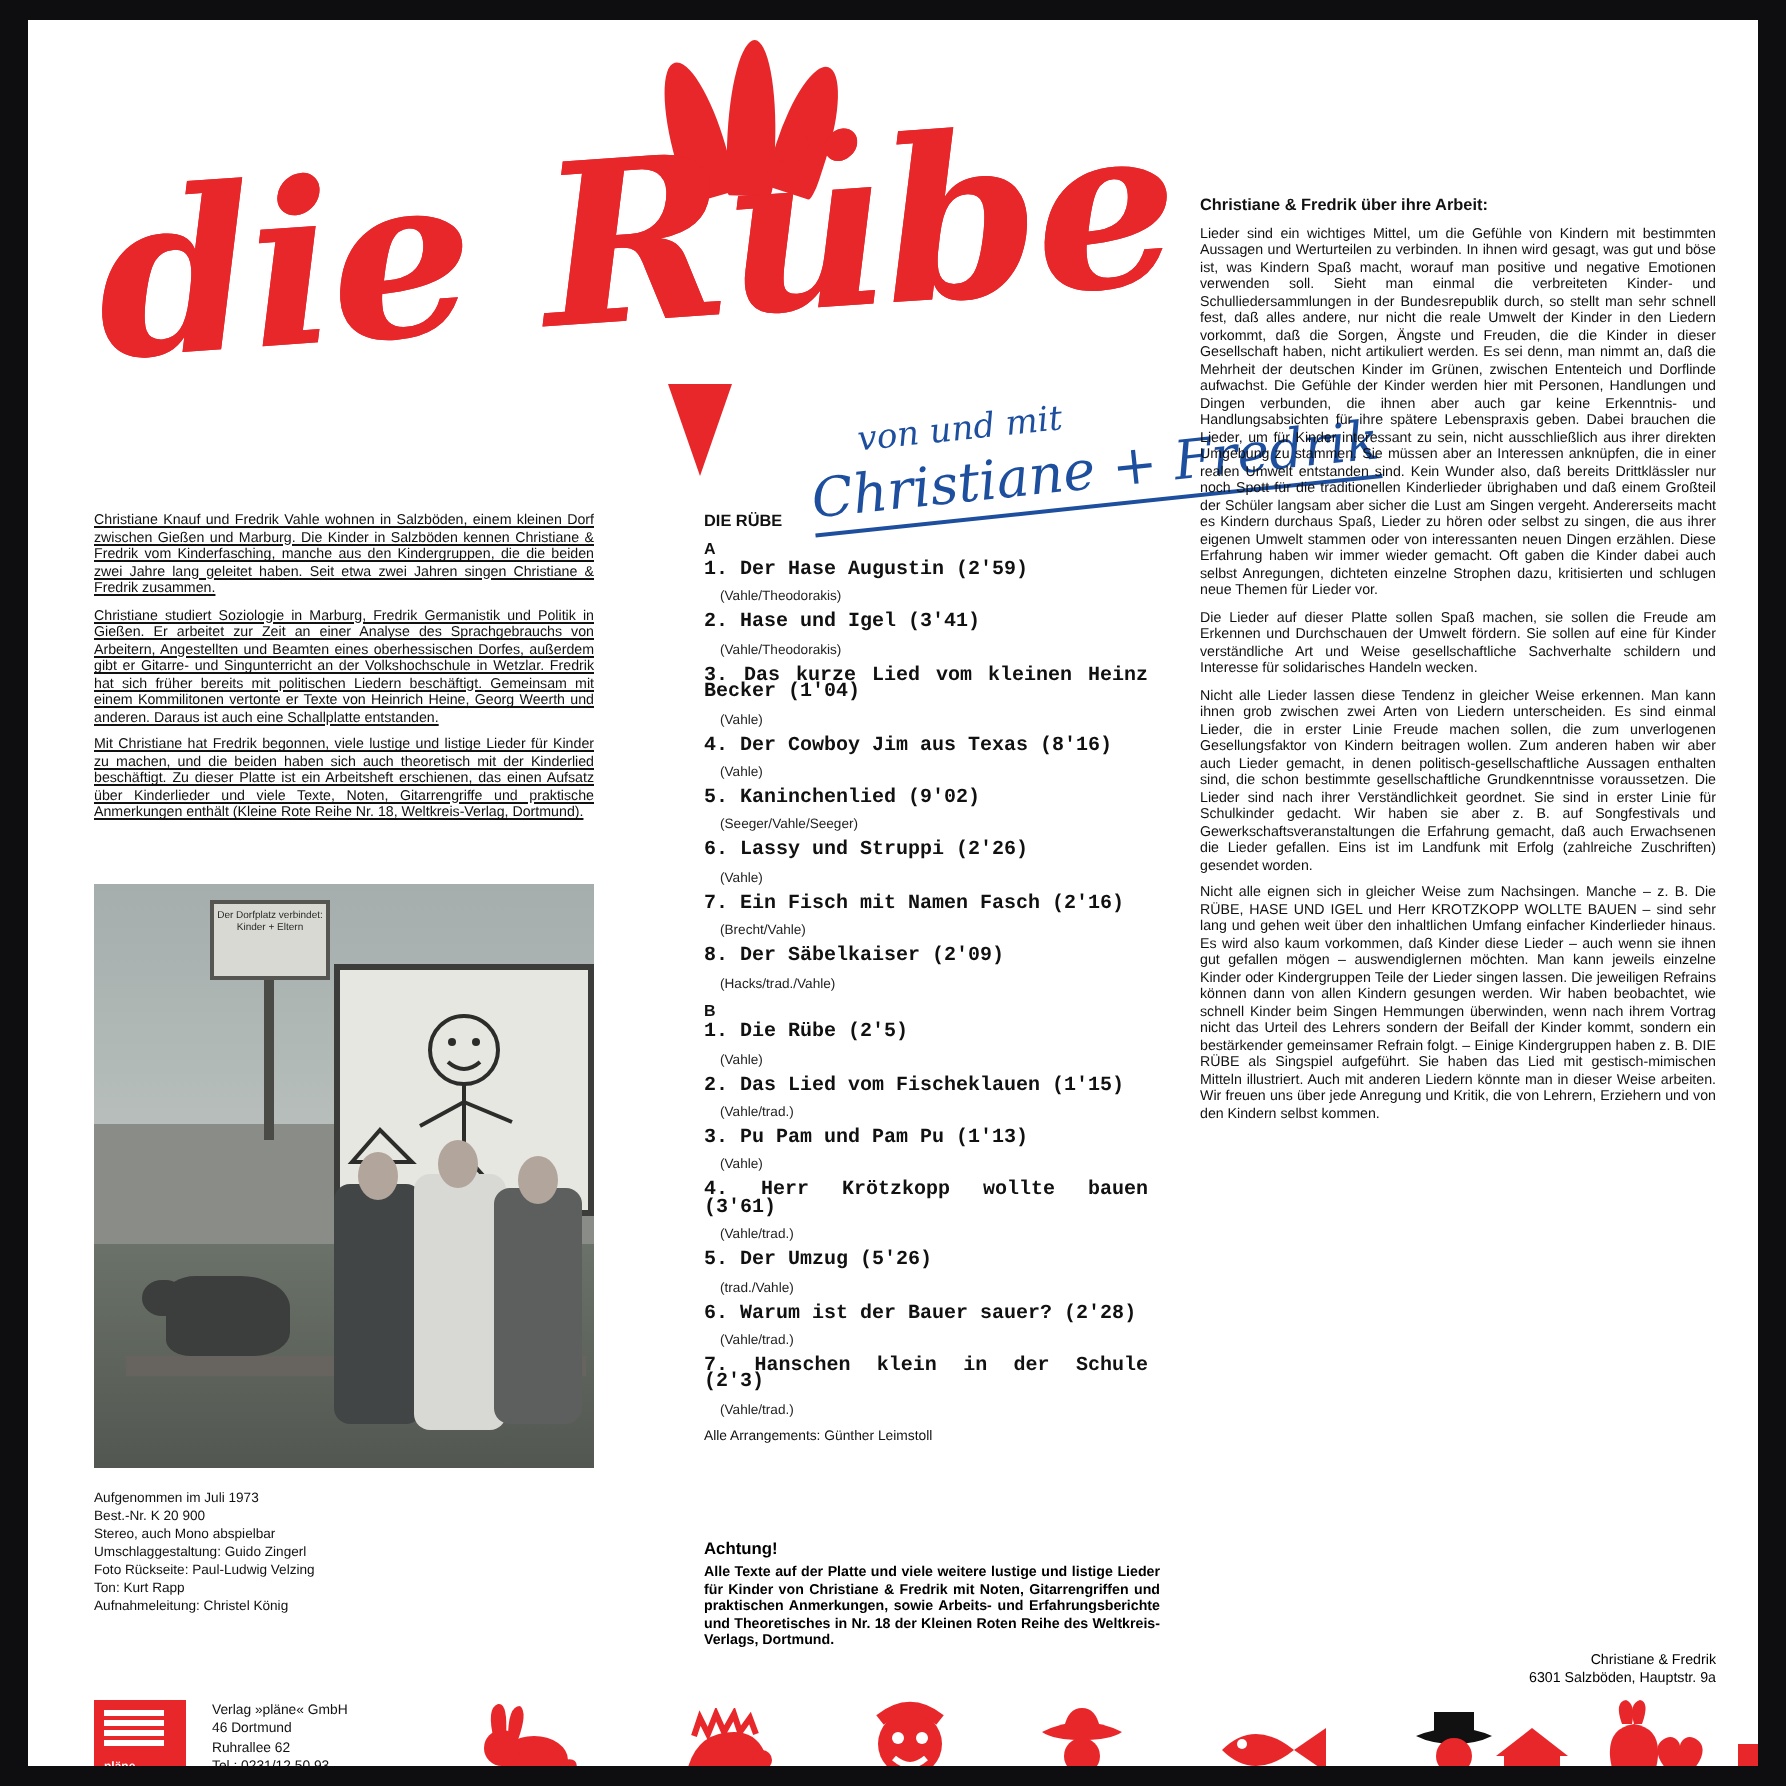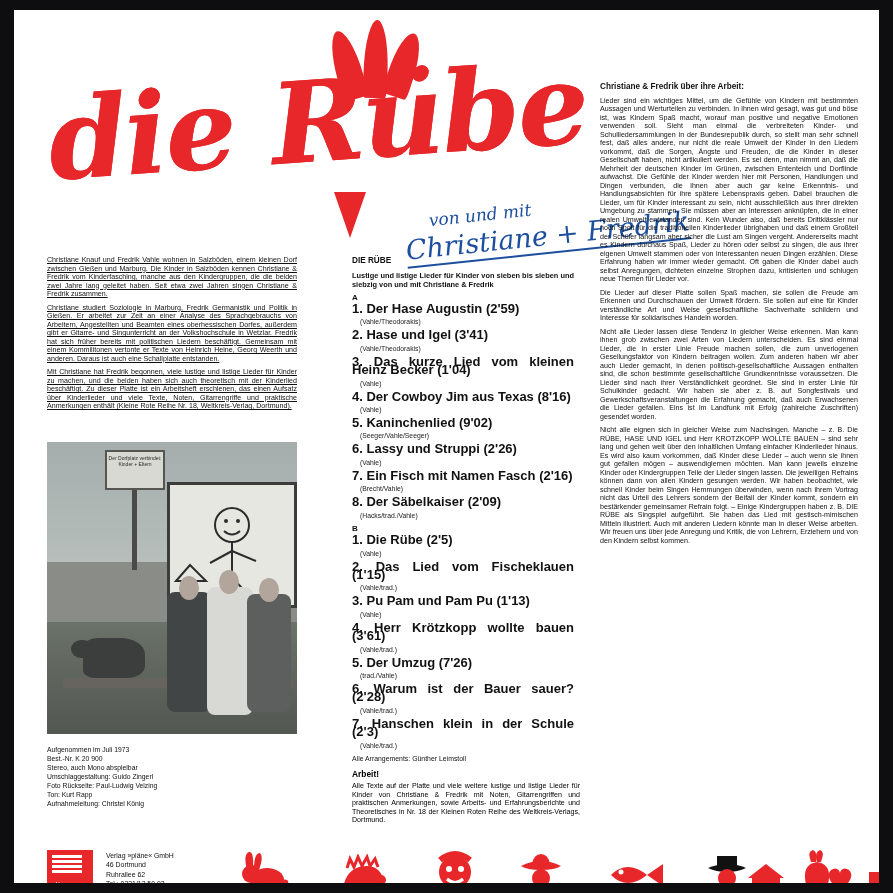--- a/index.html
+++ b/index.html
@@ -41,33 +41,33 @@
   }
   .subscript .l1{font-size:17px;display:block;margin-left:26px;}
   .subscript .l2{font-size:27px;display:block;margin-top:2px;}
   .subscript .l2 span{border-bottom:2px solid #1d4f9e;padding-bottom:1px;}
 
   
   .col{position:absolute;font-size:7.1px;line-height:8.5px;color:#111;text-align:justify;}
   .col p{margin:0 0 5px 0;}
   .colA{left:33px;top:246px;width:250px;text-decoration:underline;}
   .colB{left:338px;top:246px;width:222px;}
-  .colC{left:586px;top:72px;width:258px;}
+  .colC{left:586px;top:88px;width:258px;}
 
   .hdr{font-weight:bold;font-size:8.2px;line-height:9.5px;margin:0 0 1px 0;}
   .hdr2{font-weight:bold;font-size:7.4px;line-height:9px;margin:0 0 7px 0;}
   .sideletter{font-weight:bold;font-size:8px;margin:5px 0 3px 0;}
-  .track{margin:0 0 1px 0;font-size:13px;line-height:8.4px;}
+  .track{margin:0 0 1px 0;font-size:10px;line-height:8.4px;font-family:Liberation Mono, monospace;}
   .track b{font-weight:bold;}
   .credit{margin:0 0 4px 0;font-size:6.8px;line-height:8px;color:#222;padding-left:8px;}
   .arr{margin:4px 0 0 8px;font-size:6.9px;}
 
   .achtung{position:absolute;left:338px;top:759px;width:228px;}
   .achtung .h{font-weight:bold;font-size:8.4px;margin:0 0 3px 0;}
-  .achtung p{font-weight:normal;font-size:7.1px;line-height:8.6px;margin:0;text-align:justify;}
+  .achtung p{font-weight:bold;font-size:7.1px;line-height:8.6px;margin:0;text-align:justify;}
 
   .signoff{position:absolute;left:586px;top:816px;width:258px;text-align:right;font-size:7.1px;line-height:8.6px;}
 
   
   .photo{
     position:absolute;left:33px;top:432px;width:250px;height:292px;
     background:#7d8a86;
     overflow:hidden;
     filter:saturate(0.55);
   }
@@ -177,21 +177,20 @@
   </div>
   <div class="pub">
     <div>Verlag »pläne« GmbH</div>
     <div>46 Dortmund</div>
     <div>Ruhrallee 62</div>
     <div>Tel.: 0231/12 50 93</div>
   </div>
 
   <div class="col colB">
     <p class="hdr">DIE RÜBE</p>
-    <p class="hdr2">Lustige und listige Lieder für Kinder von sieben bis sieben und siebzig von und mit Christiane &amp; Fredrik</p>
 
     <div class="sideletter">A</div>
     <p class="track"><b>1.</b> <b>Der Hase Augustin (2'59)</b></p>
     <p class="credit">(Vahle/Theodorakis)</p>
     <p class="track"><b>2.</b> <b>Hase und Igel (3'41)</b></p>
     <p class="credit">(Vahle/Theodorakis)</p>
     <p class="track"><b>3.</b> <b>Das kurze Lied vom kleinen Heinz Becker (1'04)</b></p>
     <p class="credit">(Vahle)</p>
     <p class="track"><b>4.</b> <b>Der Cowboy Jim aus Texas (8'16)</b></p>
     <p class="credit">(Vahle)</p>
@@ -206,42 +205,46 @@
 
     <div class="sideletter">B</div>
     <p class="track"><b>1.</b> <b>Die Rübe (2'5)</b></p>
     <p class="credit">(Vahle)</p>
     <p class="track"><b>2.</b> <b>Das Lied vom Fischeklauen (1'15)</b></p>
     <p class="credit">(Vahle/trad.)</p>
     <p class="track"><b>3.</b> <b>Pu Pam und Pam Pu (1'13)</b></p>
     <p class="credit">(Vahle)</p>
     <p class="track"><b>4.</b> <b>Herr Krötzkopp wollte bauen (3'61)</b></p>
     <p class="credit">(Vahle/trad.)</p>
-    <p class="track"><b>5.</b> <b>Der Umzug (7'26)</b></p>
+    <p class="track"><b>5.</b> <b>Der Umzug (5'26)</b></p>
     <p class="credit">(trad./Vahle)</p>
     <p class="track"><b>6.</b> <b>Warum ist der Bauer sauer? (2'28)</b></p>
     <p class="credit">(Vahle/trad.)</p>
     <p class="track"><b>7.</b> <b>Hanschen klein in der Schule (2'3)</b></p>
     <p class="credit">(Vahle/trad.)</p>
     <p class="arr">Alle Arrangements: Günther Leimstoll</p>
   </div>
 
   <div class="achtung">
-    <div class="h">Arbeit!</div>
+    <div class="h">Achtung!</div>
     <p>Alle Texte auf der Platte und viele weitere lustige und listige Lieder für Kinder von Christiane &amp; Fredrik mit Noten, Gitarrengriffen und praktischen Anmerkungen, sowie Arbeits- und Erfahrungsberichte und Theoretisches in Nr. 18 der Kleinen Roten Reihe des Weltkreis-Verlags, Dortmund.</p>
   </div>
 
   <div class="col colC">
     <p class="hdr">Christiane &amp; Fredrik über ihre Arbeit:</p>
     <p>Lieder sind ein wichtiges Mittel, um die Gefühle von Kindern mit bestimmten Aussagen und Werturteilen zu verbinden. In ihnen wird gesagt, was gut und böse ist, was Kindern Spaß macht, worauf man positive und negative Emotionen verwenden soll. Sieht man einmal die verbreiteten Kinder- und Schulliedersammlungen in der Bundesrepublik durch, so stellt man sehr schnell fest, daß alles andere, nur nicht die reale Umwelt der Kinder in den Liedern vorkommt, daß die Sorgen, Ängste und Freuden, die die Kinder in dieser Gesellschaft haben, nicht artikuliert werden. Es sei denn, man nimmt an, daß die Mehrheit der deutschen Kinder im Grünen, zwischen Ententeich und Dorflinde aufwachst. Die Gefühle der Kinder werden hier mit Personen, Handlungen und Dingen verbunden, die ihnen aber auch gar keine Erkenntnis- und Handlungsabsichten für ihre spätere Lebenspraxis geben. Dabei brauchen die Lieder, um für Kinder interessant zu sein, nicht ausschließlich aus ihrer direkten Umgebung zu stammen. Sie müssen aber an Interessen anknüpfen, die in einer realen Umwelt entstanden sind. Kein Wunder also, daß bereits Drittklässler nur noch Spott für die traditionellen Kinderlieder übrighaben und daß einem Großteil der Schüler langsam aber sicher die Lust am Singen vergeht. Andererseits macht es Kindern durchaus Spaß, Lieder zu hören oder selbst zu singen, die aus ihrer eigenen Umwelt stammen oder von interessanten neuen Dingen erzählen. Diese Erfahrung haben wir immer wieder gemacht. Oft gaben die Kinder dabei auch selbst Anregungen, dichteten einzelne Strophen dazu, kritisierten und schlugen neue Themen für Lieder vor.</p>
-    <p>Die Lieder auf dieser Platte sollen Spaß machen, sie sollen die Freude am Erkennen und Durchschauen der Umwelt fördern. Sie sollen auf eine für Kinder verständliche Art und Weise gesellschaftliche Sachverhalte schildern und Interesse für solidarisches Handeln worden.</p>
+    <p>Die Lieder auf dieser Platte sollen Spaß machen, sie sollen die Freude am Erkennen und Durchschauen der Umwelt fördern. Sie sollen auf eine für Kinder verständliche Art und Weise gesellschaftliche Sachverhalte schildern und Interesse für solidarisches Handeln wecken.</p>
     <p>Nicht alle Lieder lassen diese Tendenz in gleicher Weise erkennen. Man kann ihnen grob zwischen zwei Arten von Liedern unterscheiden. Es sind einmal Lieder, die in erster Linie Freude machen sollen, die zum unverlogenen Gesellungsfaktor von Kindern beitragen wollen. Zum anderen haben wir aber auch Lieder gemacht, in denen politisch-gesellschaftliche Aussagen enthalten sind, die schon bestimmte gesellschaftliche Grundkenntnisse voraussetzen. Die Lieder sind nach ihrer Verständlichkeit geordnet. Sie sind in erster Linie für Schulkinder gedacht. Wir haben sie aber z. B. auf Songfestivals und Gewerkschaftsveranstaltungen die Erfahrung gemacht, daß auch Erwachsenen die Lieder gefallen. Eins ist im Landfunk mit Erfolg (zahlreiche Zuschriften) gesendet worden.</p>
     <p>Nicht alle eignen sich in gleicher Weise zum Nachsingen. Manche – z. B. Die RÜBE, HASE UND IGEL und Herr KROTZKOPP WOLLTE BAUEN – sind sehr lang und gehen weit über den inhaltlichen Umfang einfacher Kinderlieder hinaus. Es wird also kaum vorkommen, daß Kinder diese Lieder – auch wenn sie ihnen gut gefallen mögen – auswendiglernen möchten. Man kann jeweils einzelne Kinder oder Kindergruppen Teile der Lieder singen lassen. Die jeweiligen Refrains können dann von allen Kindern gesungen werden. Wir haben beobachtet, wie schnell Kinder beim Singen Hemmungen überwinden, wenn nach ihrem Vortrag nicht das Urteil des Lehrers sondern der Beifall der Kinder kommt, sondern ein bestärkender gemeinsamer Refrain folgt. – Einige Kindergruppen haben z. B. DIE RÜBE als Singspiel aufgeführt. Sie haben das Lied mit gestisch-mimischen Mitteln illustriert. Auch mit anderen Liedern könnte man in dieser Weise arbeiten. Wir freuen uns über jede Anregung und Kritik, die von Lehrern, Erziehern und von den Kindern selbst kommen.</p>
   </div>
 
+  <div class="signoff">
+    <div>Christiane &amp; Fredrik</div>
+    <div>6301 Salzböden, Hauptstr. 9a</div>
+  </div>
 
   <div class="strip">
     <svg class="icon" style="left:190px;" width="54" height="44" viewBox="0 0 54 44">
       <ellipse cx="30" cy="30" rx="17" ry="12" fill="#e8272b"></ellipse>
       <circle cx="14" cy="24" r="9" fill="#e8272b"></circle>
       <path d="M10 20 q-4 -16 2 -18 q5 -1 4 16z" fill="#e8272b"></path>
       <path d="M17 19 q0 -16 6 -16 q4 3 -1 17z" fill="#e8272b"></path>
       <path d="M45 30 q8 -2 6 6 q-5 2 -7 -3z" fill="#e8272b"></path>
       <rect x="22" y="38" width="5" height="6" fill="#e8272b"></rect>
         <rect x="36" y="38" width="5" height="6" fill="#e8272b"></rect>

